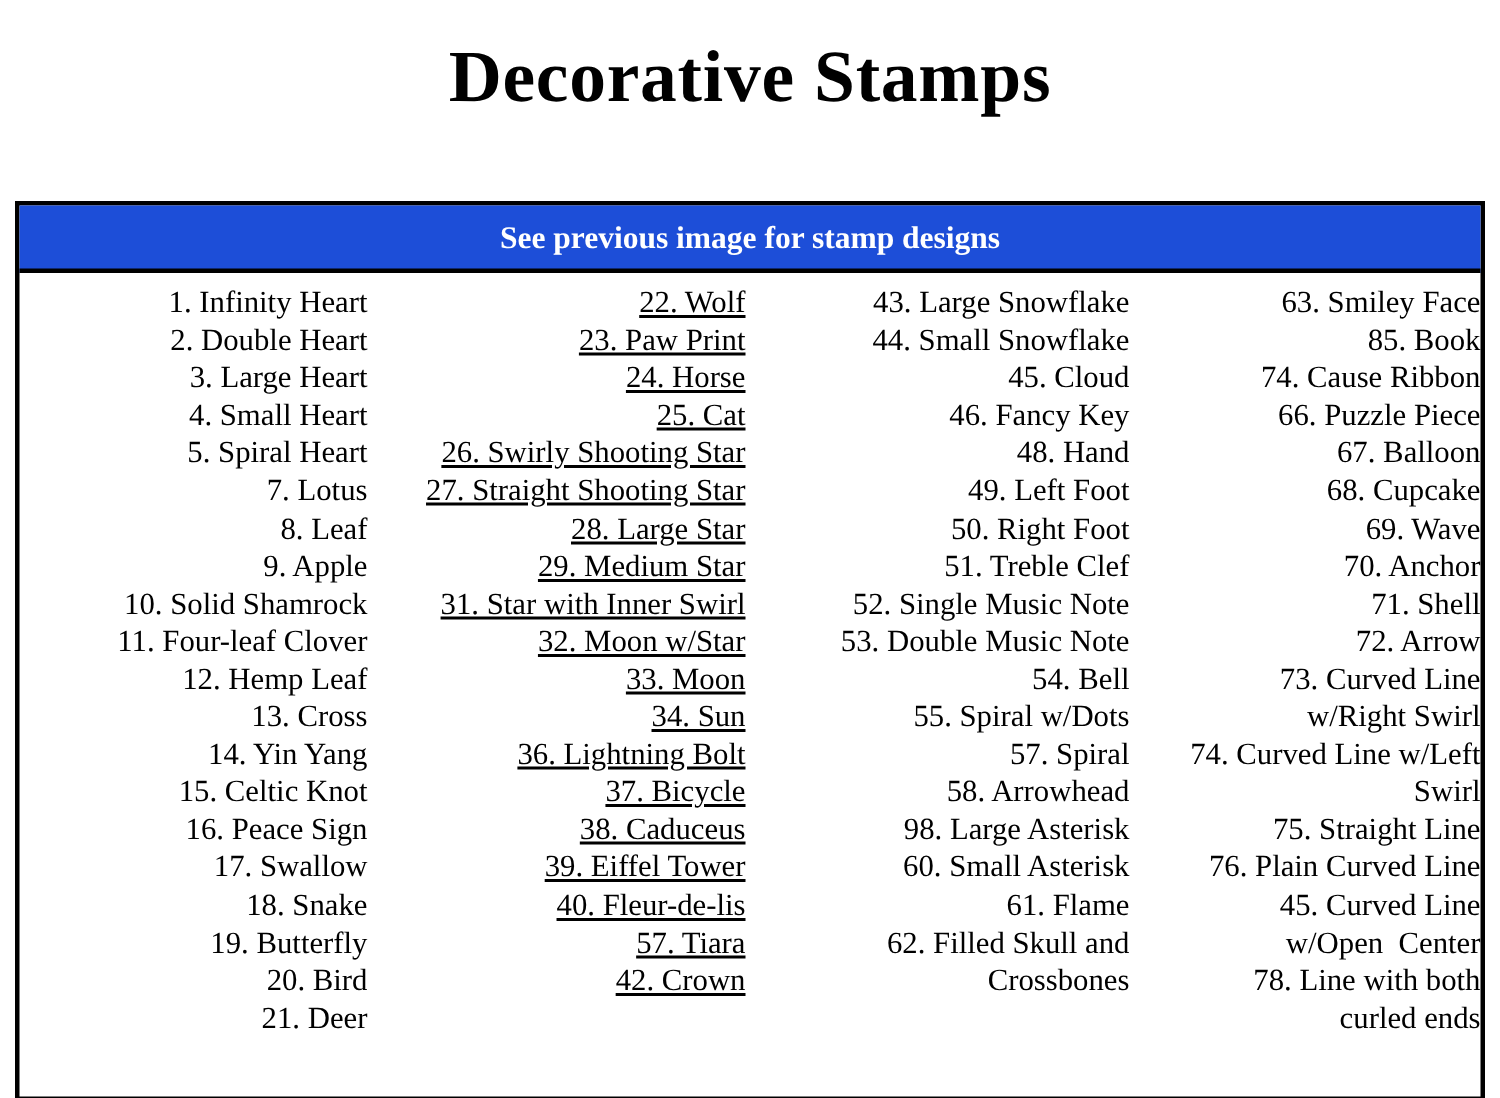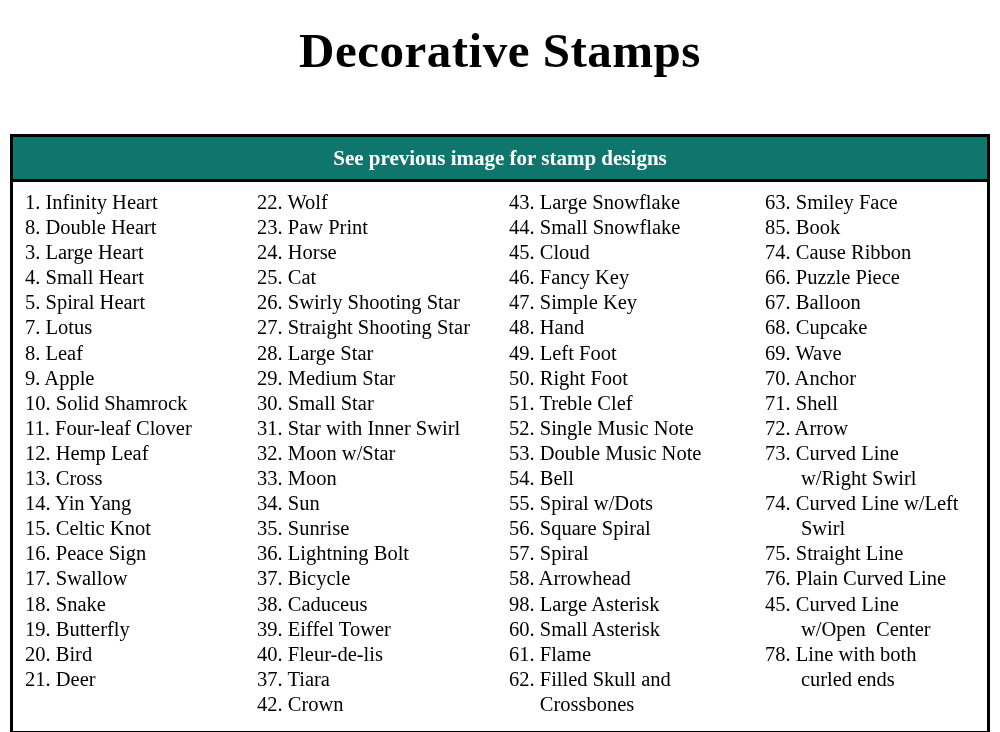--- a/index.html
+++ b/index.html
@@ -33,21 +33,21 @@
     position: absolute;
     left: 10px;
     top: 112px;
     width: 980px;
     height: 600px;
     border: 3px solid #000000;
     box-sizing: border-box;
     background: #ffffff;
   }
   .banner {
-    background: #0f766e;
+    background: #1d4ed8;
     border-bottom: 3px solid #000000;
     height: 42px;
     display: flex;
     align-items: center;
     justify-content: center;
   }
   .banner-text {
     color: #ffffff;
     font-weight: bold;
     font-size: 21px;
@@ -57,27 +57,28 @@
     display: flex;
     padding: 8px 0 0 0;
     box-sizing: border-box;
     height: calc(100% - 45px);
   }
   .col {
     box-sizing: border-box;
     padding-left: 12px;
   }
   .col-1 { width: 232px; }
-  .col-2 { width: 252px; }
+  .col-2 { width: 252px; text-decoration: underline; }
   .col-3 { width: 256px; }
   .col-4 { width: 234px; }
   ul.list {
     list-style: none;
     margin: 0;
     padding: 0;
+    text-align: right;
   }
   ul.list li {
     font-size: 20.5px;
     line-height: 25.1px;
     white-space: pre-wrap;
     font-family: "Liberation Serif", serif;
   }
 </style>
 </head>
 <body>
@@ -90,21 +91,21 @@
 
     <div class="banner">
       <span class="banner-text">See previous image for stamp designs</span>
     </div>
 
     <div class="columns">
 
       <div class="col col-1">
         <ul class="list">
           <li>1. Infinity Heart</li>
-          <li>8. Double Heart</li>
+          <li>2. Double Heart</li>
           <li>3. Large Heart</li>
           <li>4. Small Heart</li>
           <li>5. Spiral Heart</li>
           <li>7. Lotus</li>
           <li>8. Leaf</li>
           <li>9. Apple</li>
           <li>10. Solid Shamrock</li>
           <li>11. Four-leaf Clover</li>
           <li>12. Hemp Leaf</li>
           <li>13. Cross</li>
@@ -122,52 +123,48 @@
       <div class="col col-2">
         <ul class="list">
           <li>22. Wolf</li>
           <li>23. Paw Print</li>
           <li>24. Horse</li>
           <li>25. Cat</li>
           <li>26. Swirly Shooting Star</li>
           <li>27. Straight Shooting Star</li>
           <li>28. Large Star</li>
           <li>29. Medium Star</li>
-          <li>30. Small Star</li>
           <li>31. Star with Inner Swirl</li>
           <li>32. Moon w/Star</li>
           <li>33. Moon</li>
           <li>34. Sun</li>
-          <li>35. Sunrise</li>
           <li>36. Lightning Bolt</li>
           <li>37. Bicycle</li>
           <li>38. Caduceus</li>
           <li>39. Eiffel Tower</li>
           <li>40. Fleur-de-lis</li>
-          <li>37. Tiara</li>
+          <li>57. Tiara</li>
           <li>42. Crown</li>
         </ul>
       </div>
 
       <div class="col col-3">
         <ul class="list">
           <li>43. Large Snowflake</li>
           <li>44. Small Snowflake</li>
           <li>45. Cloud</li>
           <li>46. Fancy Key</li>
-          <li>47. Simple Key</li>
           <li>48. Hand</li>
           <li>49. Left Foot</li>
           <li>50. Right Foot</li>
           <li>51. Treble Clef</li>
           <li>52. Single Music Note</li>
           <li>53. Double Music Note</li>
           <li>54. Bell</li>
           <li>55. Spiral w/Dots</li>
-          <li>56. Square Spiral</li>
           <li>57. Spiral</li>
           <li>58. Arrowhead</li>
           <li>98. Large Asterisk</li>
           <li>60. Small Asterisk</li>
           <li>61. Flame</li>
           <li>62. Filled Skull and
       Crossbones</li>
         </ul>
       </div>
 

